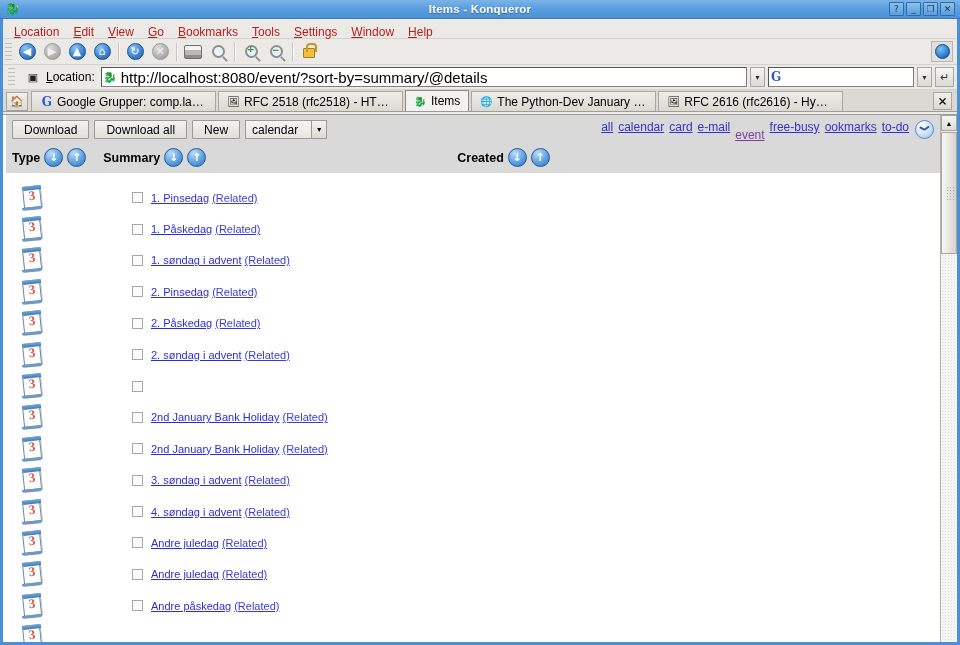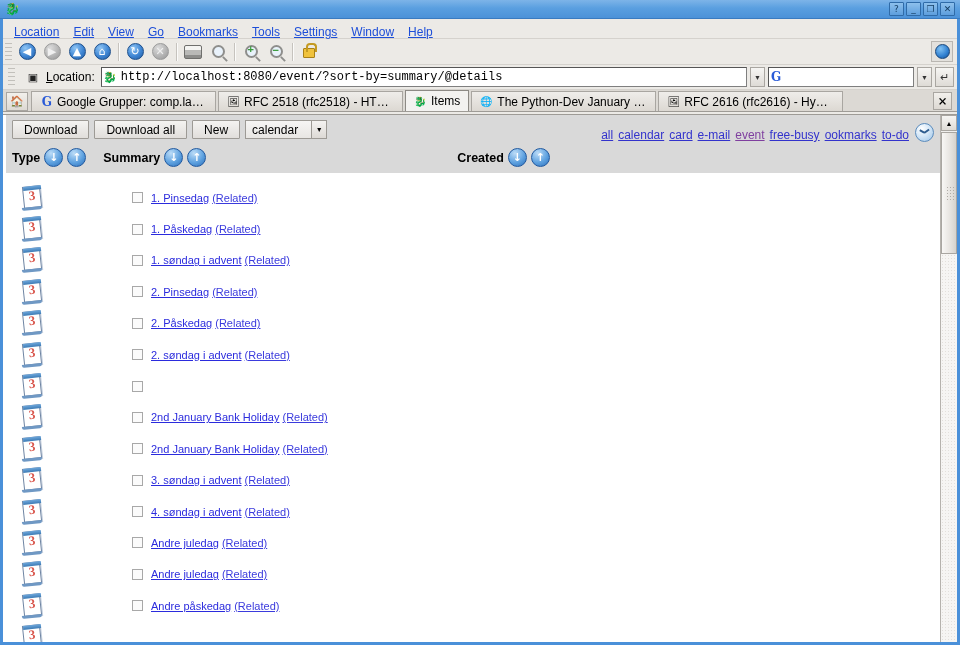--- a/index.html
+++ b/index.html
@@ -66,24 +66,23 @@
   .menubar {
     height: 20px;
     background: #eceae6;
     display: flex; align-items: center;
     padding-left: 4px;
     border-bottom: 1px solid #d5d2cd;
   }
   .menu-item {
     padding: 10px 7px 3px 7px;
     font-size: 12px;
-    color: #1d4ed8;
+    color: #b91c1c;
     cursor: default;
     white-space: nowrap;
-    text-decoration: underline;
   }
   .menu-item u { text-decoration: underline; }
 
   
   .toolbar {
     height: 26px;
     background: #eceae6;
     display: flex; align-items: center;
     border-bottom: 1px solid #d5d2cd;
     position: relative;
@@ -179,22 +178,22 @@
     display: flex; align-items: center;
     padding: 0 2px;
     min-width: 0;
   }
   .favicon-k {
     width: 14px; height: 14px; margin-right: 3px;
     display: flex; align-items: center; justify-content: center;
     font-size: 11px; flex: none;
   }
   .loc-text {
-    font-size: 12px; color: #000;
-    white-space: nowrap; overflow: hidden; text-overflow: clip; font-family: Liberation Mono, monospace;
+    font-size: 15px; color: #000;
+    white-space: nowrap; overflow: hidden; text-overflow: clip;
   }
   .dropbtn {
     width: 15px; height: 20px;
     background: linear-gradient(to bottom,#f6f5f3,#dedbd6);
     border: 1px solid #a9a6a1;
     display: flex; align-items: center; justify-content: center;
     font-size: 7px; color: #333; flex: none; cursor: pointer;
   }
   .searchbox {
     width: 146px; height: 20px;
@@ -311,21 +310,21 @@
   }
   .selectwrap .sel-arrow {
     width: 16px;
     background: linear-gradient(to bottom,#f4f3f1,#ddd9d5);
     border: 1px solid #9d9a95;
     display: flex; align-items: center; justify-content: center;
     font-size: 7px; cursor: pointer;
   }
   .quicklinks {
     position: absolute; right: 6px; top: 5px;
-    display: flex; align-items: flex-end; gap: 5px;
+    display: flex; align-items: flex-start; gap: 5px;
     font-size: 12px;
   }
   .qlink { color: #3333cc; text-decoration: underline; cursor: pointer; }
   .qlink.visited { color: #7f3f9f; margin-top: 8px; }
   .clock-ico {
     width: 19px; height: 19px; border-radius: 50%;
     background: radial-gradient(circle at 34% 28%, #ffffff 0%, #d5e7f7 45%, #9ec5e8 100%);
     border: 1px solid #5b8cbd;
     position: relative;
     margin-left: 1px;
@@ -449,20 +448,21 @@
     background-color: #f6f5f3;
   }
 </style>
 </head>
 <body>
 
 <div id="app">
 
   <div class="titlebar">
     <div class="title-icon">🐉</div>
+    <div class="title-text">Items - Konqueror</div>
     <div class="title-btns">
       <div class="tbtn">?</div>
       <div class="tbtn">_</div>
       <div class="tbtn">❐</div>
       <div class="tbtn">✕</div>
     </div>
   </div>
 
   <div class="menubar">
     <div class="menu-item"><u>L</u>ocation</div>

